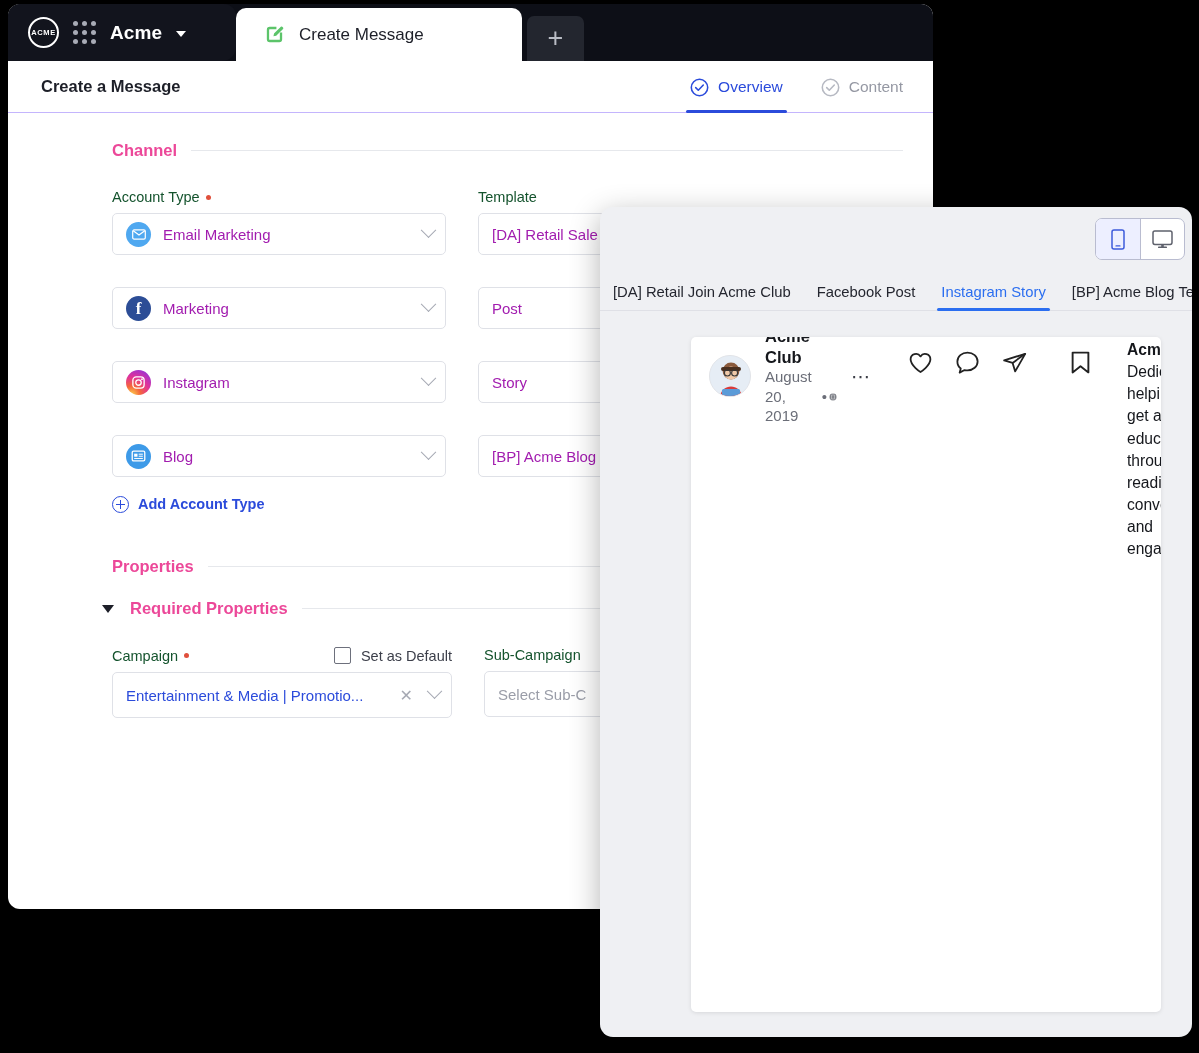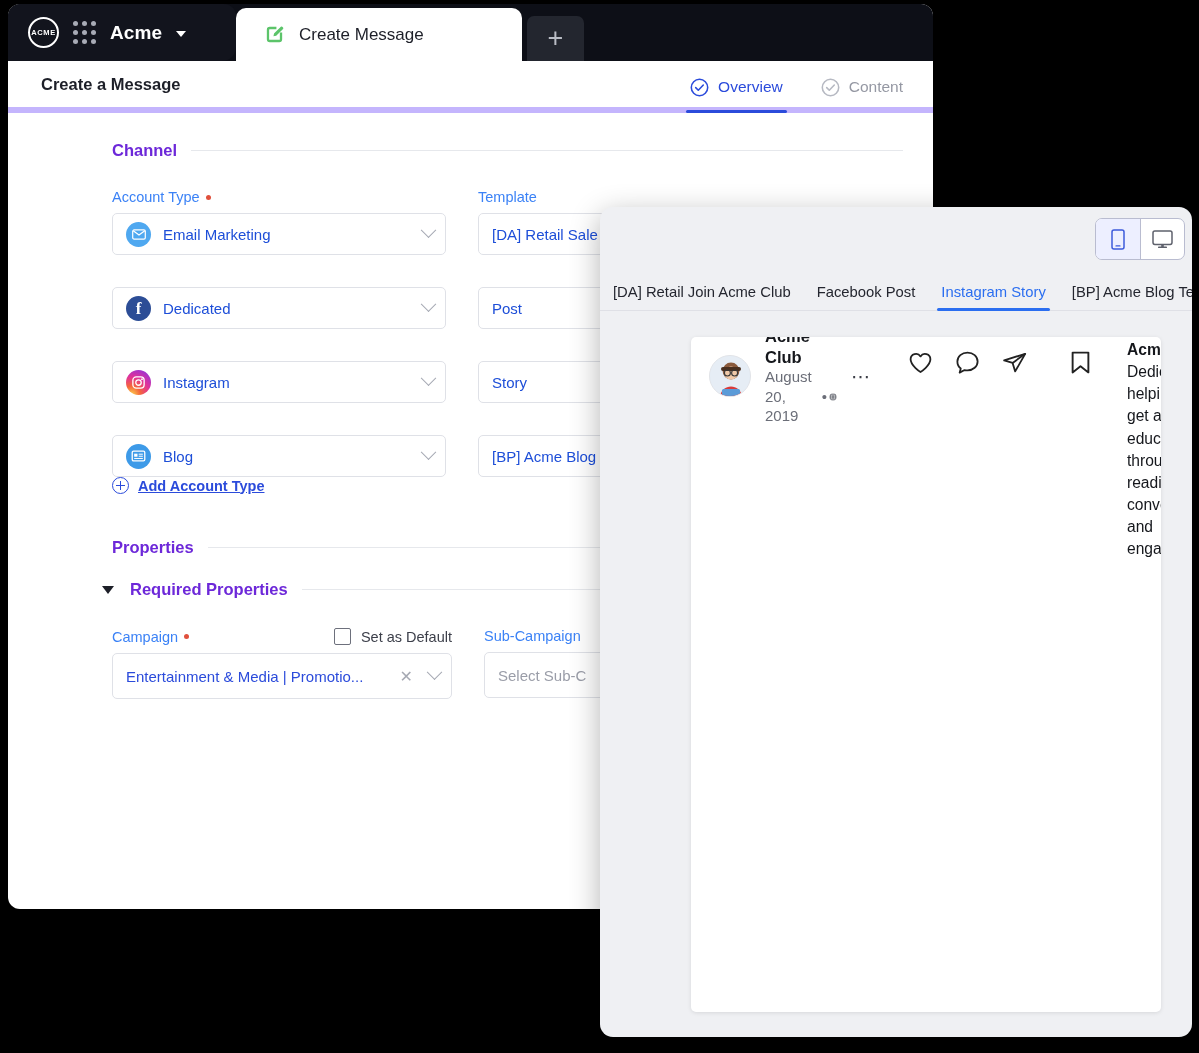--- a/index.html
+++ b/index.html
@@ -58,21 +58,21 @@
   .tab-new {
     position: absolute; left: 519px; bottom: 0;
     width: 57px; height: 45px; background: #23262f;
     border-radius: 7px 7px 0 0;
     display: flex; align-items: center; justify-content: center;
     color: #b9bcc5; font-size: 27px; font-weight: 300; z-index: 1;
   }
 
   
   .page-head {
-    height: 52px; border-bottom: 6px solid #c4b5fd;
+    height: 52px; border-bottom: 1px solid #c4b5fd;
     display: flex; align-items: center; padding: 0 0 0 33px;
     position: relative;
   }
   .page-title { font-size: 16.5px; font-weight: bold; color: #1d1f28; }
   .steps { position: absolute; right: 26px; top: 0; height: 52px; display: flex; align-items: stretch; gap: 30px; }
   .step {
     display: flex; align-items: center; gap: 9px;
     font-size: 15.5px; position: relative; padding: 0 4px;
   }
   .step.on { color: #2b4bdb; }
@@ -82,64 +82,64 @@
     content: ""; position: absolute; left: 0; right: 0; bottom: 0;
     height: 3px; background: #2b4bdb; border-radius: 2px;
   }
 
   
   .form-body { padding: 28px 30px 0 104px; position: relative; }
   .sec-head {
     display: flex; align-items: center; gap: 14px;
     margin-bottom: 29px;
   }
-  .sec-head .txt { font-size: 16.5px; font-weight: bold; color: #6d28d9; white-space: nowrap; }
+  .sec-head .txt { font-size: 16.5px; font-weight: bold; color: #ec4899; white-space: nowrap; }
   .sec-head .rule { flex: 1; height: 1px; background: #e6e8ec; }
   .caret-down {
     width: 0; height: 0; border-left: 6px solid transparent;
     border-right: 6px solid transparent; border-top: 8px solid #1d1f28;
     margin-right: 2px;
   }
 
   .field-label {
-    font-size: 14.5px; color: #3b82f6; margin-bottom: 8px;
+    font-size: 14.5px; color: #14532d; margin-bottom: 8px;
     display: flex; align-items: center; gap: 6px;
   }
   .req-dot { width: 5px; height: 5px; border-radius: 50%; background: #e0503c; display: inline-block; }
 
   .cols { display: flex; gap: 32px; }
   .col { width: 334px; flex-shrink: 0; }
 
   .select-box {
     height: 42px; border: 1px solid #dfe1e7; border-radius: 5px;
     background: #fff; display: flex; align-items: center;
     padding: 0 11px 0 13px; gap: 12px; position: relative;
   }
   .select-box + .select-box { margin-top: 32px; }
-  .sel-text { font-size: 15px; color: #1d4ed8; flex: 1; white-space: nowrap; overflow: hidden; }
+  .sel-text { font-size: 15px; color: #a21caf; flex: 1; white-space: nowrap; overflow: hidden; }
   .sel-text.ph { color: #9a9da8; }
   .sel-text.link { color: #2b4bdb; }
   .chev {
     width: 11px; height: 11px; border-right: 1.6px solid #a6a9b3;
     border-bottom: 1.6px solid #a6a9b3; transform: rotate(45deg) translate(-3px,-3px);
     flex-shrink: 0;
   }
   .xmark { font-size: 16px; color: #a6a9b3; margin-right: 4px; }
   .ic { width: 25px; height: 25px; border-radius: 50%; flex-shrink: 0;
        display: flex; align-items: center; justify-content: center; }
   .ic svg { display: block; }
   .ic-email { background: #4fa8f0; }
   .ic-fb { background: #2c4d96; color: #fff; font-weight: bold;
            font-family: "Liberation Serif", serif; font-size: 17px; line-height: 1; }
   .ic-ig { background: radial-gradient(circle at 22% 100%, #fdd54f 0%, #f5663b 28%, #e0329a 58%, #9b33d3 86%); }
   .ic-blog { background: #3d9ae8; }
 
   .add-link {
-    display: flex; align-items: center; gap: 9px;
-    color: #2b4bdb; font-size: 14.5px; font-weight: bold; text-decoration: underline;
+    display: flex; gap: 9px;
+    margin-top: 19px; color: #2b4bdb; font-size: 14.5px; font-weight: bold;
   }
   .plus-circ {
     width: 17px; height: 17px; border-radius: 50%;
     border: 1.5px solid #2b4bdb; position: relative;
   }
   .plus-circ::before, .plus-circ::after {
     content: ""; position: absolute; background: #2b4bdb;
   }
   .plus-circ::before { left: 3.2px; right: 3.2px; top: 6.7px; height: 1.5px; }
   .plus-circ::after { top: 3.2px; bottom: 3.2px; left: 6.7px; width: 1.5px; }
@@ -291,21 +291,21 @@
                   <rect x=".8" y=".8" width="14.4" height="10.4" rx="1.6" fill="none" stroke="#fff" stroke-width="1.4"></rect>
                   <path d="M1.4 1.6L8 6.6l6.6-5" fill="none" stroke="#fff" stroke-width="1.4"></path>
                 </svg>
             </span>
             <span class="sel-text">Email Marketing</span>
             <span class="chev"></span>
           </div>
 
           <div class="select-box">
             <span class="ic ic-fb">f</span>
-            <span class="sel-text">Dedicated</span>
+            <span class="sel-text">Marketing</span>
             <span class="chev"></span>
           </div>
 
           <div class="select-box">
             <span class="ic ic-ig">
               <svg width="15" height="15" viewBox="0 0 16 16">
                   <rect x="2" y="2" width="12" height="12" rx="3.6" fill="none" stroke="#fff" stroke-width="1.4"></rect>
                   <circle cx="8" cy="8" r="2.9" fill="none" stroke="#fff" stroke-width="1.4"></circle>
                   <circle cx="11.7" cy="4.4" r=".95" fill="#fff"></circle>
                 </svg>

